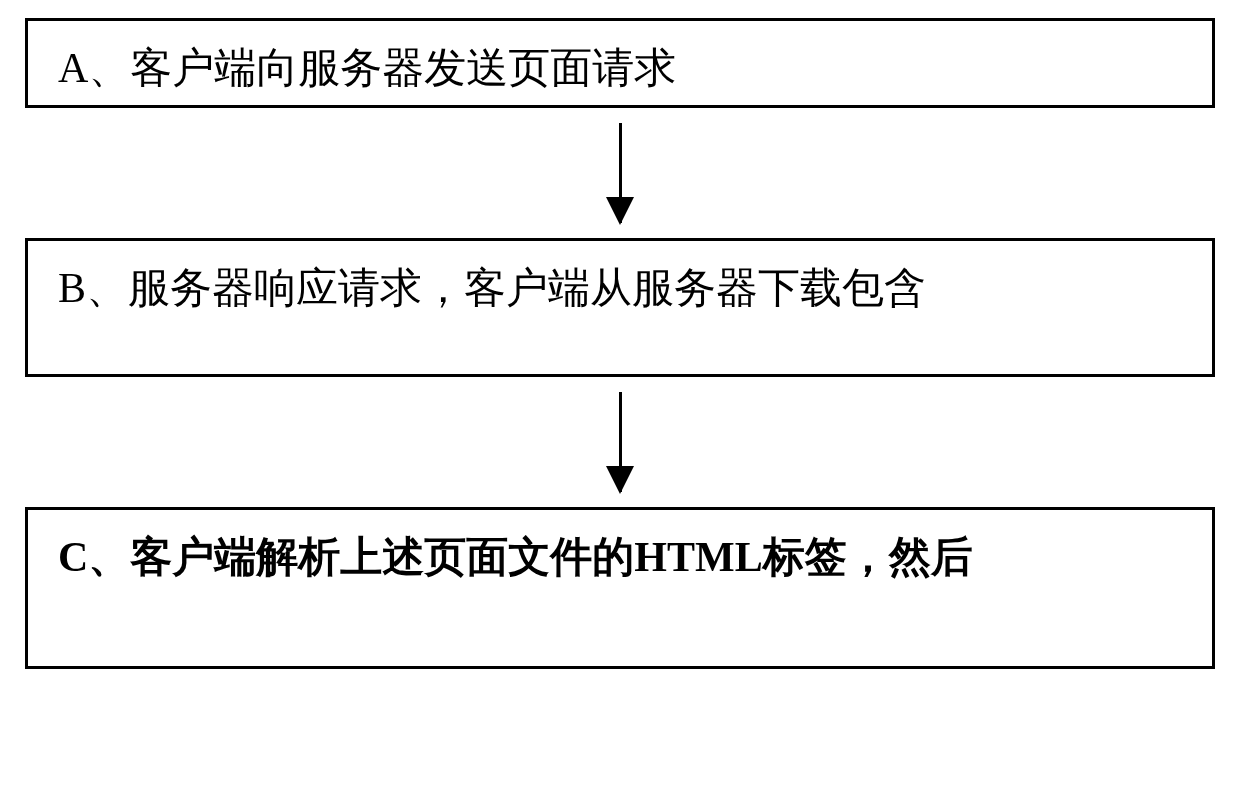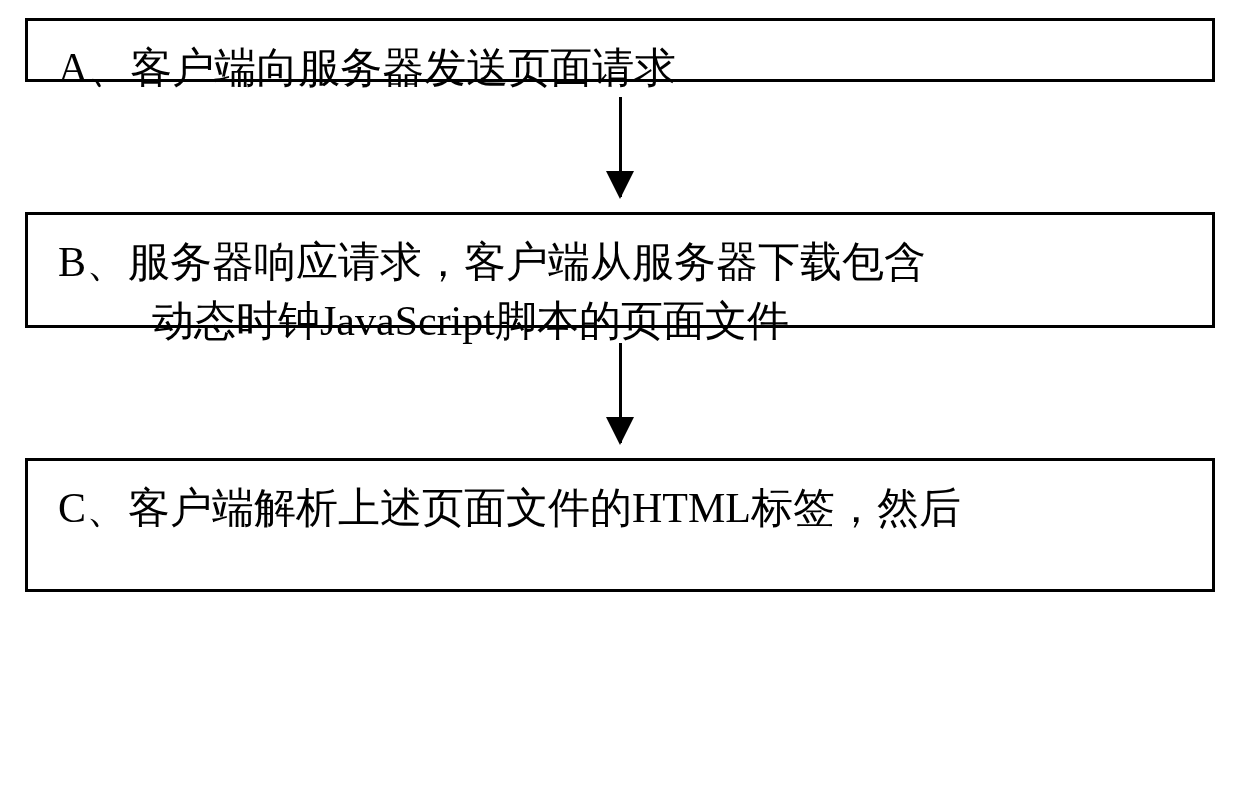--- a/index.html
+++ b/index.html
@@ -22,28 +22,29 @@
     }
     .box {
       border: 3px solid #000000;
       background: #ffffff;
       padding: 18px 30px;
       font-size: 42px;
       line-height: 1.4;
       color: #000000;
     }
     .box-a {
-      height: 64px;
+      height: 90px;
       font-family: Liberation Serif, serif;
     }
     .box-b {
-      height: 116px;
+      height: 139px;
     }
     .box-c {
-      height: 134px;
+      height: 162px;
+      font-weight: bold;
     }
     .arrow-container {
       display: flex;
       justify-content: center;
       align-items: center;
       height: 130px;
       position: relative;
     }
     .arrow-line {
       width: 3px;
@@ -83,21 +84,20 @@
   </div>
 
   <div class="arrow-container">
     <div class="arrow-line">
       <div class="arrow-head"></div>
     </div>
   </div>
 
   <div class="box box-b">
     <span class="label">B、</span><span class="text-content">服务器响应请求，客户端从服务器下载包含</span>
-    <span class="indented">动态时钟JavaScript脚本的页面文件</span>
   </div>
 
   <div class="arrow-container">
     <div class="arrow-line">
       <div class="arrow-head"></div>
     </div>
   </div>
 
   <div class="box box-c">
     <span class="label">C、</span><span class="text-content">客户端解析上述页面文件的HTML标签，然后</span>

